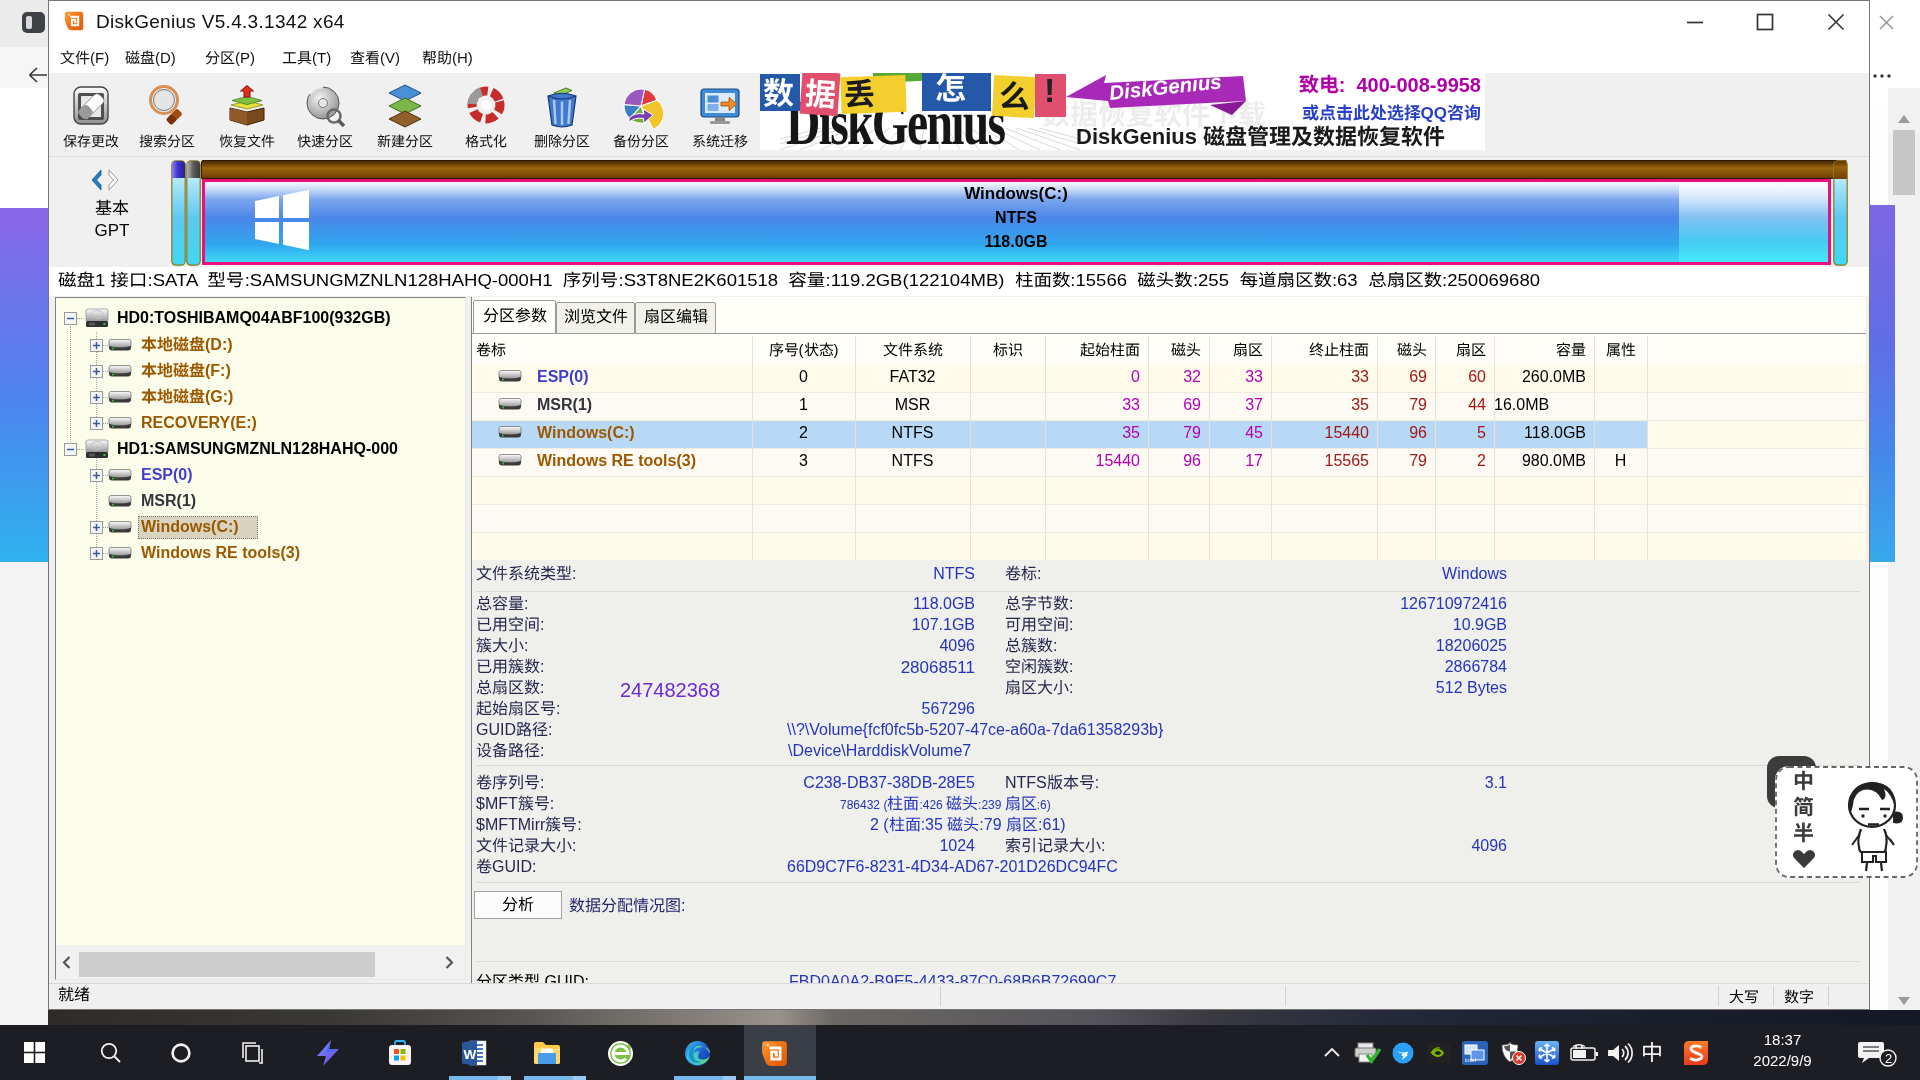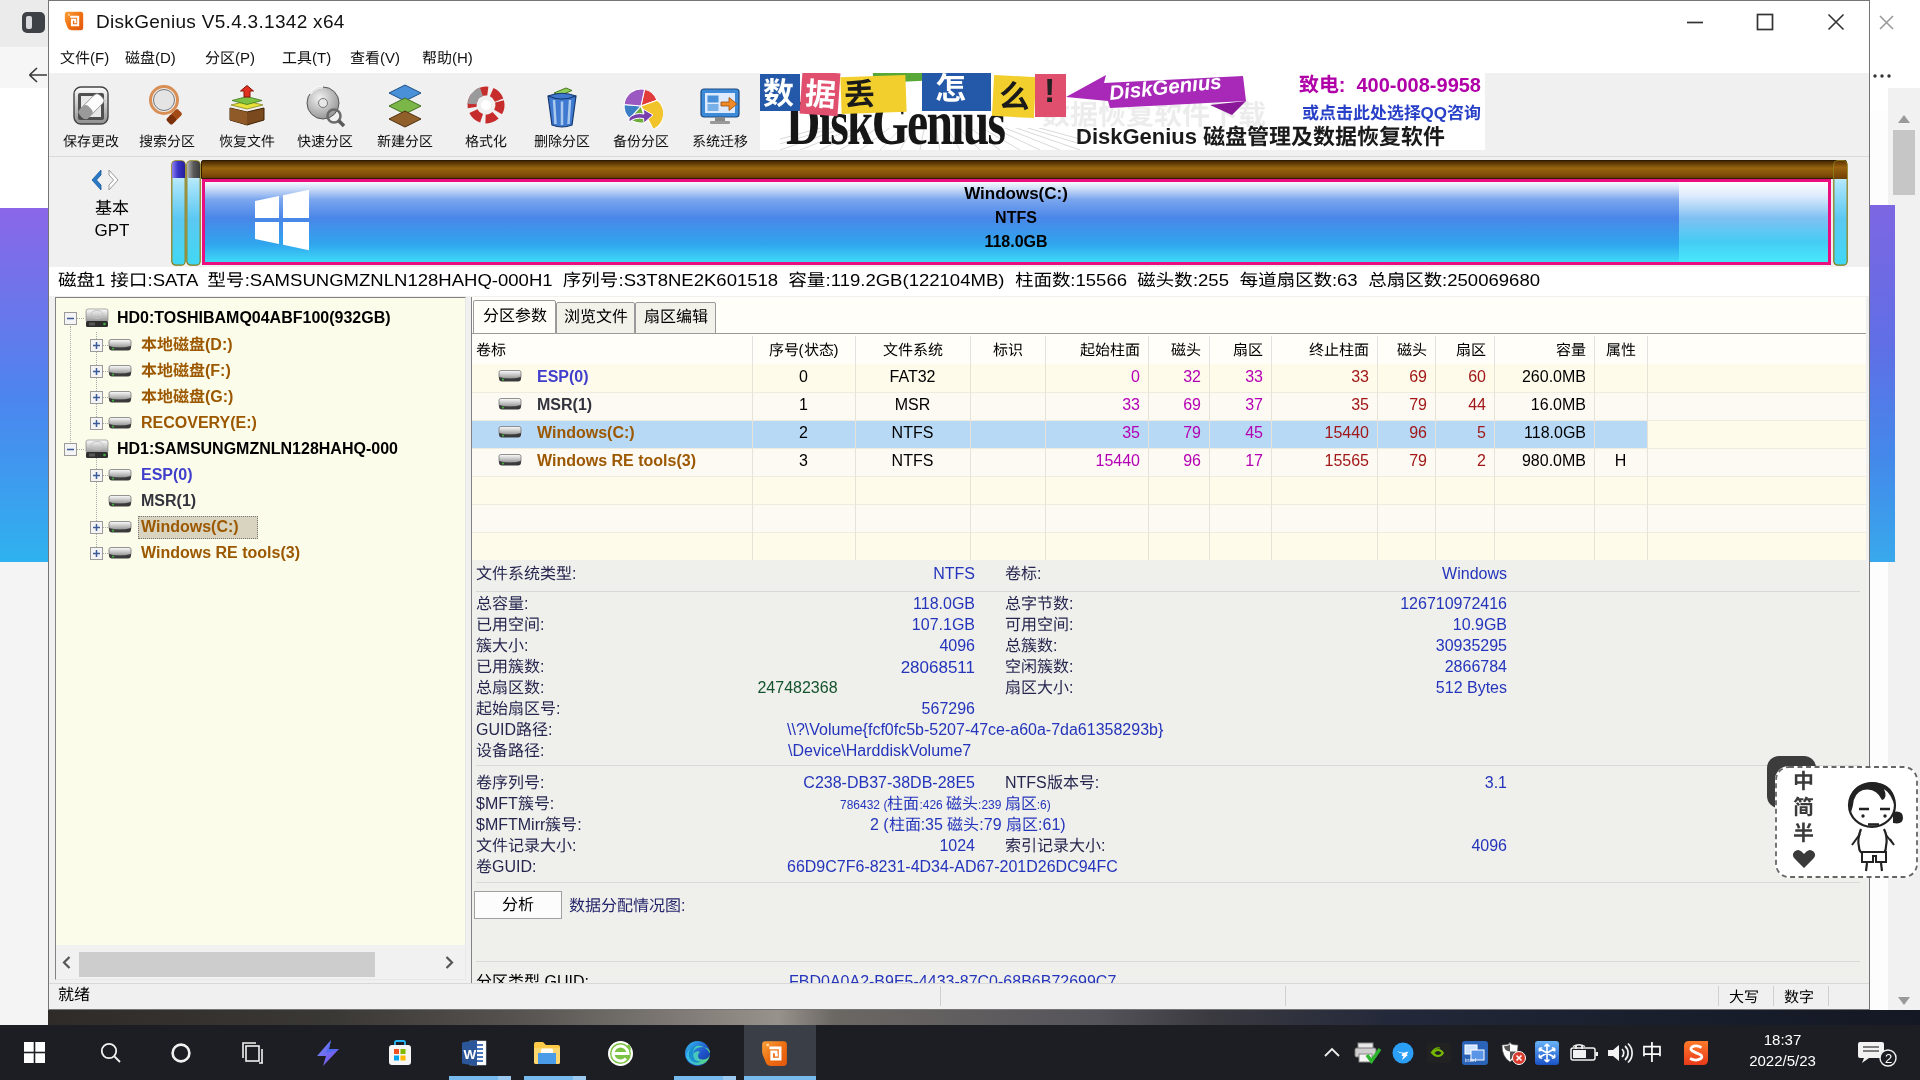--- a/index.html
+++ b/index.html
@@ -828,21 +828,21 @@
     </svg></div>
 <div class="a" style="left:537px;top:396px;font-size:16px;font-weight:bold;color:#33333e">MSR(1)</div>
 <div class="a" style="left:752px;top:396px;width:103px;font-size:16px;color:#000;text-align:center">1</div>
 <div class="a" style="left:855px;top:396px;width:115px;font-size:16px;color:#000;text-align:center">MSR</div>
 <div class="a" style="left:1045px;top:396px;width:95px;font-size:16px;color:#b400b4;text-align:right">33</div>
 <div class="a" style="left:1148px;top:396px;width:53px;font-size:16px;color:#b400b4;text-align:right">69</div>
 <div class="a" style="left:1209px;top:396px;width:54px;font-size:16px;color:#b400b4;text-align:right">37</div>
 <div class="a" style="left:1271px;top:396px;width:98px;font-size:16px;color:#a01818;text-align:right">35</div>
 <div class="a" style="left:1377px;top:396px;width:50px;font-size:16px;color:#a01818;text-align:right">79</div>
 <div class="a" style="left:1435px;top:396px;width:51px;font-size:16px;color:#a01818;text-align:right">44</div>
-<div class="a" style="left:1494px;top:396px;width:92px;font-size:16px;color:#000;text-align:right">16.0MB</div>
+<div class="a" style="left:1494px;top:396px;width:92px;font-size:16px;color:#000;">16.0MB</div>
 <div class="a" style="left:498px;top:425px"><svg width="24" height="14" viewBox="0 0 24 14">
       <path d="M3 1.5 H21 Q23 1.5 23 3.5 L23 8 Q23 9 22 9.2 L20 9.8 Q19 10 18 10 H6 Q5 10 4 9.8 L2 9.2 Q1 9 1 8 V3.5 Q1 1.5 3 1.5 Z" fill="url(#gry)" stroke="#777" stroke-width=".8"></path>
       <path d="M1 8 Q12 11 23 8 V9.5 Q23 12.5 20 12.5 H4 Q1 12.5 1 9.5 Z" fill="#3a3a3a"></path>
       <circle cx="5" cy="10.6" r="1.1" fill="#3fae3f"></circle>
     </svg></div>
 <div class="a" style="left:537px;top:424px;font-size:16px;font-weight:bold;color:#9c5800">Windows(C:)</div>
 <div class="a" style="left:752px;top:424px;width:103px;font-size:16px;color:#000;text-align:center">2</div>
 <div class="a" style="left:855px;top:424px;width:115px;font-size:16px;color:#000;text-align:center">NTFS</div>
 <div class="a" style="left:1045px;top:424px;width:95px;font-size:16px;color:#b400b4;text-align:right">35</div>
 <div class="a" style="left:1148px;top:424px;width:53px;font-size:16px;color:#b400b4;text-align:right">79</div>
@@ -914,42 +914,42 @@
       <use href="#r7c07" x="0"></use>
       <use href="#r5927" x="1000"></use>
       <use href="#r5c0f" x="2000"></use>
     </svg>:</div>
 <div class="a" style="left:620px;top:637px;width:355px;font-size:16px;color:#2435bb;text-align:right">4096</div>
 <div class="a" style="left:1005px;top:637px;font-size:16px;color:#26264f"><svg class="k" style="vertical-align:-4.5px" width="48" height="18.6" viewBox="0 -880 3000 1160">
       <use href="#r603b" x="0"></use>
       <use href="#r7c07" x="1000"></use>
       <use href="#r6570" x="2000"></use>
     </svg>:</div>
-<div class="a" style="left:1100px;top:637px;width:407px;font-size:16px;color:#2435bb;text-align:right">30935295</div>
+<div class="a" style="left:1100px;top:637px;width:407px;font-size:16px;color:#2435bb;text-align:right">18206025</div>
 <div class="a" style="left:476px;top:658px;font-size:16px;color:#26264f"><svg class="k" style="vertical-align:-4.5px" width="64" height="18.6" viewBox="0 -880 4000 1160">
       <use href="#r5df2" x="0"></use>
       <use href="#r7528" x="1000"></use>
       <use href="#r7c07" x="2000"></use>
       <use href="#r6570" x="3000"></use>
     </svg>:</div>
 <div class="a" style="left:620px;top:658px;width:355px;font-size:17px;color:#2435bb;text-align:right">28068511</div>
 <div class="a" style="left:1005px;top:658px;font-size:16px;color:#26264f"><svg class="k" style="vertical-align:-4.5px" width="64" height="18.6" viewBox="0 -880 4000 1160">
       <use href="#r7a7a" x="0"></use>
       <use href="#r95f2" x="1000"></use>
       <use href="#r7c07" x="2000"></use>
       <use href="#r6570" x="3000"></use>
     </svg>:</div>
 <div class="a" style="left:1100px;top:658px;width:407px;font-size:16px;color:#2435bb;text-align:right">2866784</div>
 <div class="a" style="left:476px;top:679px;font-size:16px;color:#26264f"><svg class="k" style="vertical-align:-4.5px" width="64" height="18.6" viewBox="0 -880 4000 1160">
       <use href="#r603b" x="0"></use>
       <use href="#r6247" x="1000"></use>
       <use href="#r533a" x="2000"></use>
       <use href="#r6570" x="3000"></use>
     </svg>:</div>
-<div class="a" style="left:620px;top:679px;width:355px;font-size:16px;color:#14532d;text-align:center">247482368</div>
+<div class="a" style="left:620px;top:679px;width:355px;font-size:20px;color:#6d28d9;text-align:left">247482368</div>
 <div class="a" style="left:1005px;top:679px;font-size:16px;color:#26264f"><svg class="k" style="vertical-align:-4.5px" width="64" height="18.6" viewBox="0 -880 4000 1160">
       <use href="#r6247" x="0"></use>
       <use href="#r533a" x="1000"></use>
       <use href="#r5927" x="2000"></use>
       <use href="#r5c0f" x="3000"></use>
     </svg>:</div>
 <div class="a" style="left:1100px;top:679px;width:407px;font-size:16px;color:#2435bb;text-align:right">512 Bytes</div>
 <div class="a" style="left:476px;top:700px;font-size:16px;color:#26264f"><svg class="k" style="vertical-align:-4.5px" width="80" height="18.6" viewBox="0 -880 5000 1160">
       <use href="#r8d77" x="0"></use>
       <use href="#r59cb" x="1000"></use>
@@ -1231,21 +1231,21 @@
     <defs>
       <linearGradient id="sg" x1="0" y1="0" x2="0" y2="1">
         <stop offset="0" stop-color="#ff7a2a"></stop>
         <stop offset="1" stop-color="#e83a1a"></stop>
       </linearGradient>
     </defs>
     <path d="M5 0 H24 V19 Q24 24 19 24 H0 V5 Q0 0 5 0" fill="url(#sg)"></path>
     <path d="M17.5 6.5 Q12 3.5 8 6 Q5.5 8 8.5 10 Q12 12 16 13.5 Q19.5 15.5 16.5 17.8 Q12 20.5 6 17.5" stroke="#fff" stroke-width="2.8" fill="none"></path>
   </svg>
 <div class="a" style="left:1735px;top:1031px;width:95px;text-align:center;font-size:15px;color:#fff">18:37</div>
-<div class="a" style="left:1735px;top:1052px;width:95px;text-align:center;font-size:15px;color:#fff">2022/5/23</div>
+<div class="a" style="left:1735px;top:1052px;width:95px;text-align:center;font-size:15px;color:#fff">2022/9/9</div>
 <svg class="a" style="left:1857px;top:1041px" width="40" height="26" viewBox="0 0 40 26">
     <path d="M3 1 H25 Q27 1 27 3 V15 Q27 17 25 17 H12 L5 22 L7 17 H3 Q1 17 1 15 V3 Q1 1 3 1" fill="#f2f2f2"></path>
     <path d="M6 6 H22 M6 10 H22" stroke="#555" stroke-width="1.6"></path>
     <circle cx="31" cy="17" r="8" fill="#1d1e23" stroke="#f2f2f2" stroke-width="1.4"></circle>
     <text x="28" y="22" font-size="13" fill="#fff">2</text>
   </svg>
 <div class="a" style="left:1767px;top:756px;width:49px;height:52px;background:#3c3c3c;border-radius:12px"></div>
 <div class="a" style="left:1775px;top:766px;width:143px;height:112px;background:#fff;border-radius:14px"></div>
 <svg class="a" style="left:1775px;top:766px" width="143" height="112" viewBox="0 0 143 112">
     <rect x="1" y="1" width="141" height="110" rx="13" fill="none" stroke="#666" stroke-width="1.8" stroke-dasharray="5 3.5"></rect>

